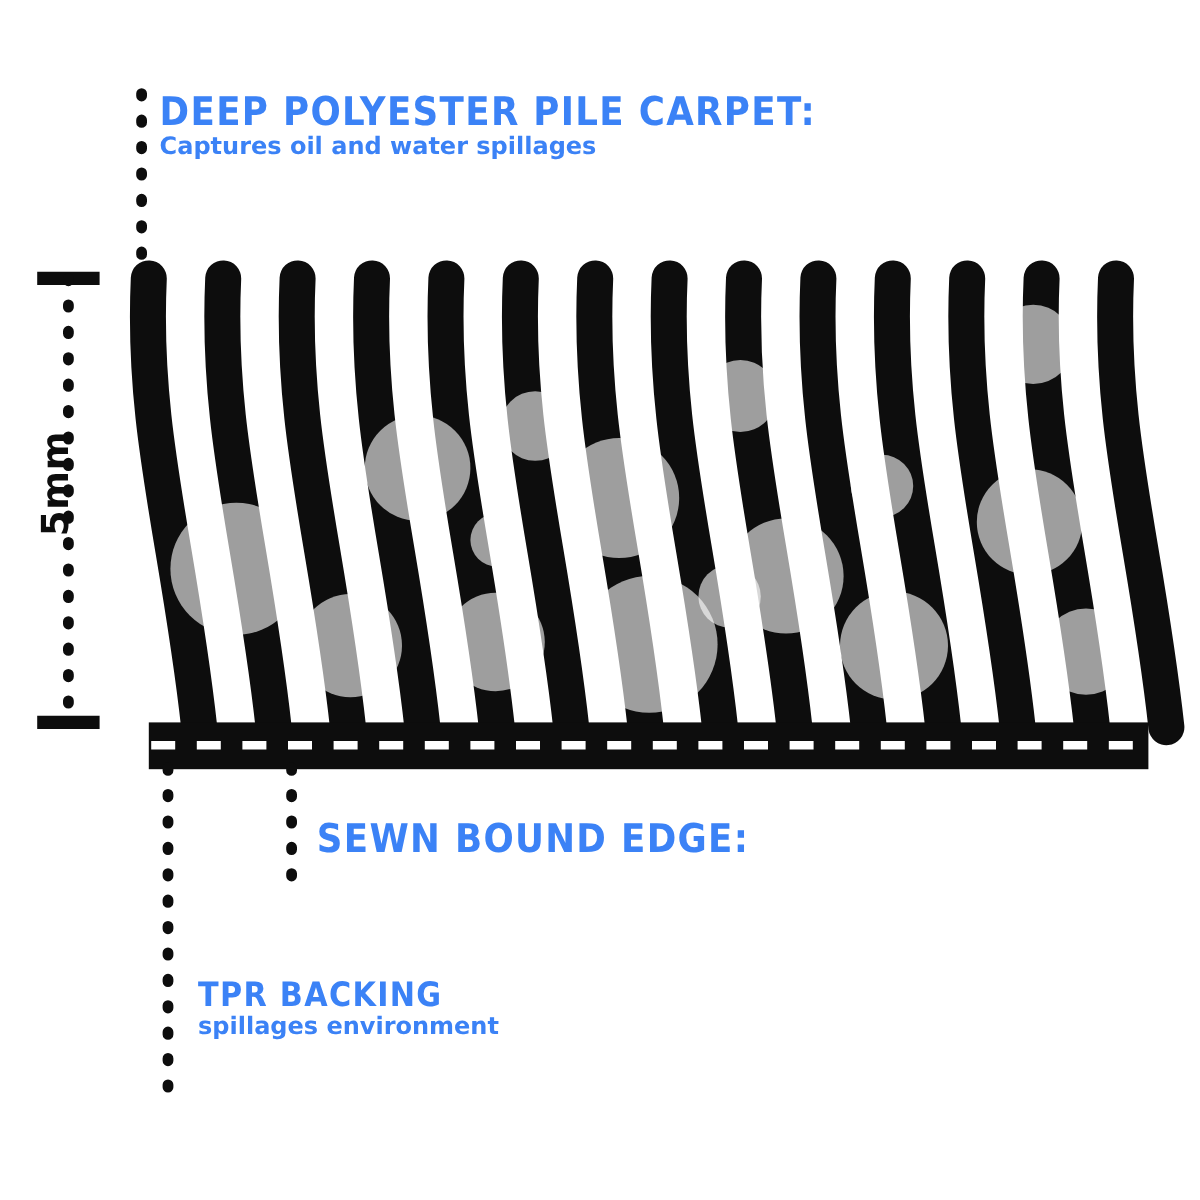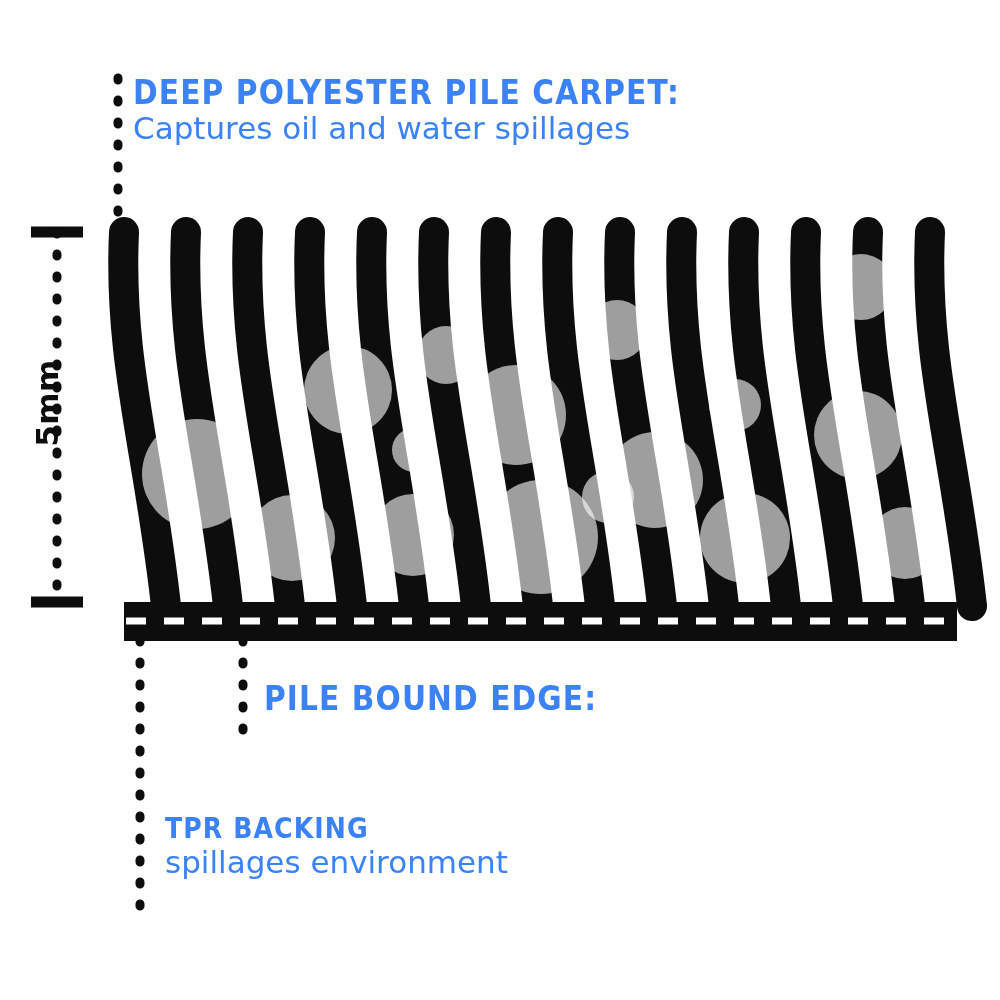--- a/index.html
+++ b/index.html
@@ -31,22 +31,22 @@
   }
   .callout-title {
     font-weight: bold;
     font-size: 33px;
     letter-spacing: 1.1px;
     line-height: 1.0;
     white-space: nowrap;
     font-stretch: condensed;
   }
   .callout-line {
-    font-weight: normal;
-    font-size: 31px;
+    font-weight: bold;
+    font-size: 20px;
     line-height: 1.28;
     white-space: nowrap;
   }
   #callout-carpet      { left: 133px; top: 76px;  }
   #callout-sewn        { left: 264px; top: 682px; }
   #callout-tpr         { left: 165px; top: 815px; }
   #callout-sewn .callout-line { padding-left: 2px; }
   #callout-tpr  .callout-title { font-size: 28px; }
   #callout-tpr  .callout-line  { padding-left: 0px; }
   .dim-label {
@@ -120,21 +120,21 @@
   </svg>
 
   <div class="dim-label">5mm</div>
 
   <div class="callout" id="callout-carpet">
     <div class="callout-title">DEEP POLYESTER PILE CARPET:</div>
     <div class="callout-line">Captures oil and water spillages</div>
   </div>
 
   <div class="callout" id="callout-sewn">
-    <div class="callout-title">PILE BOUND EDGE:</div>
+    <div class="callout-title">SEWN BOUND EDGE:</div>
   </div>
 
   <div class="callout" id="callout-tpr">
     <div class="callout-title">TPR BACKING</div>
     <div class="callout-line">spillages environment</div>
   </div>
 
 </div>
 
 </body></html>

